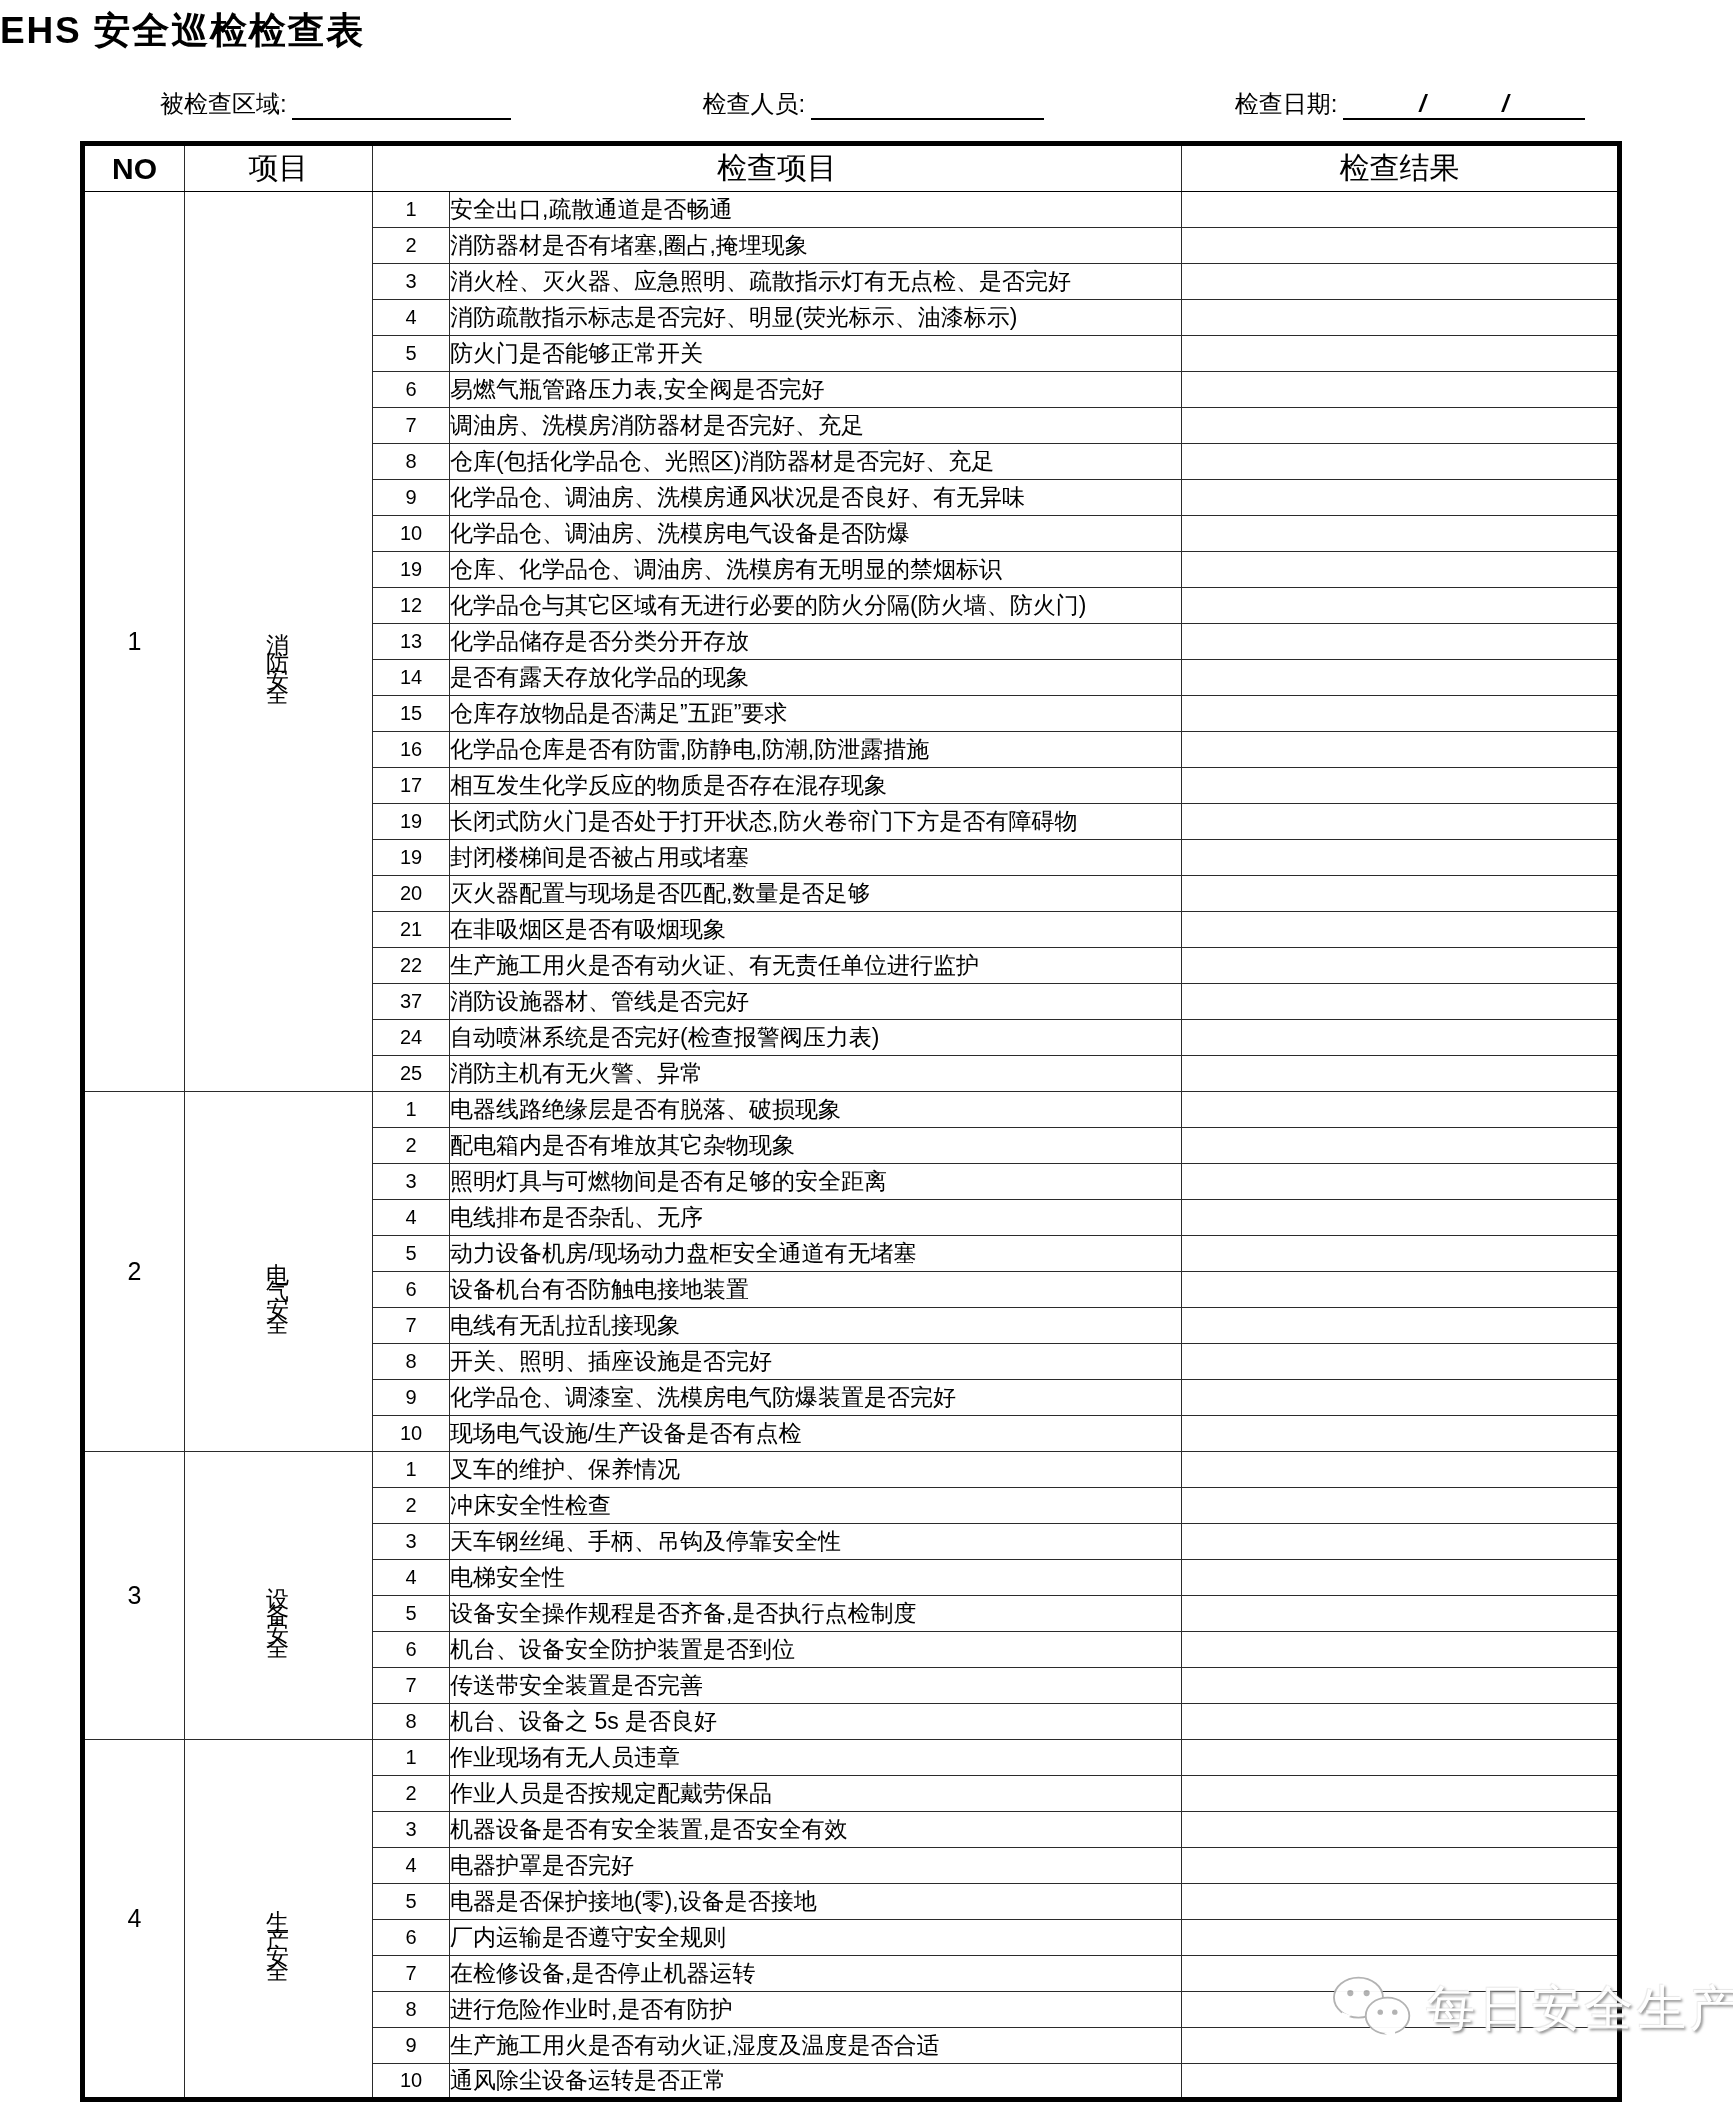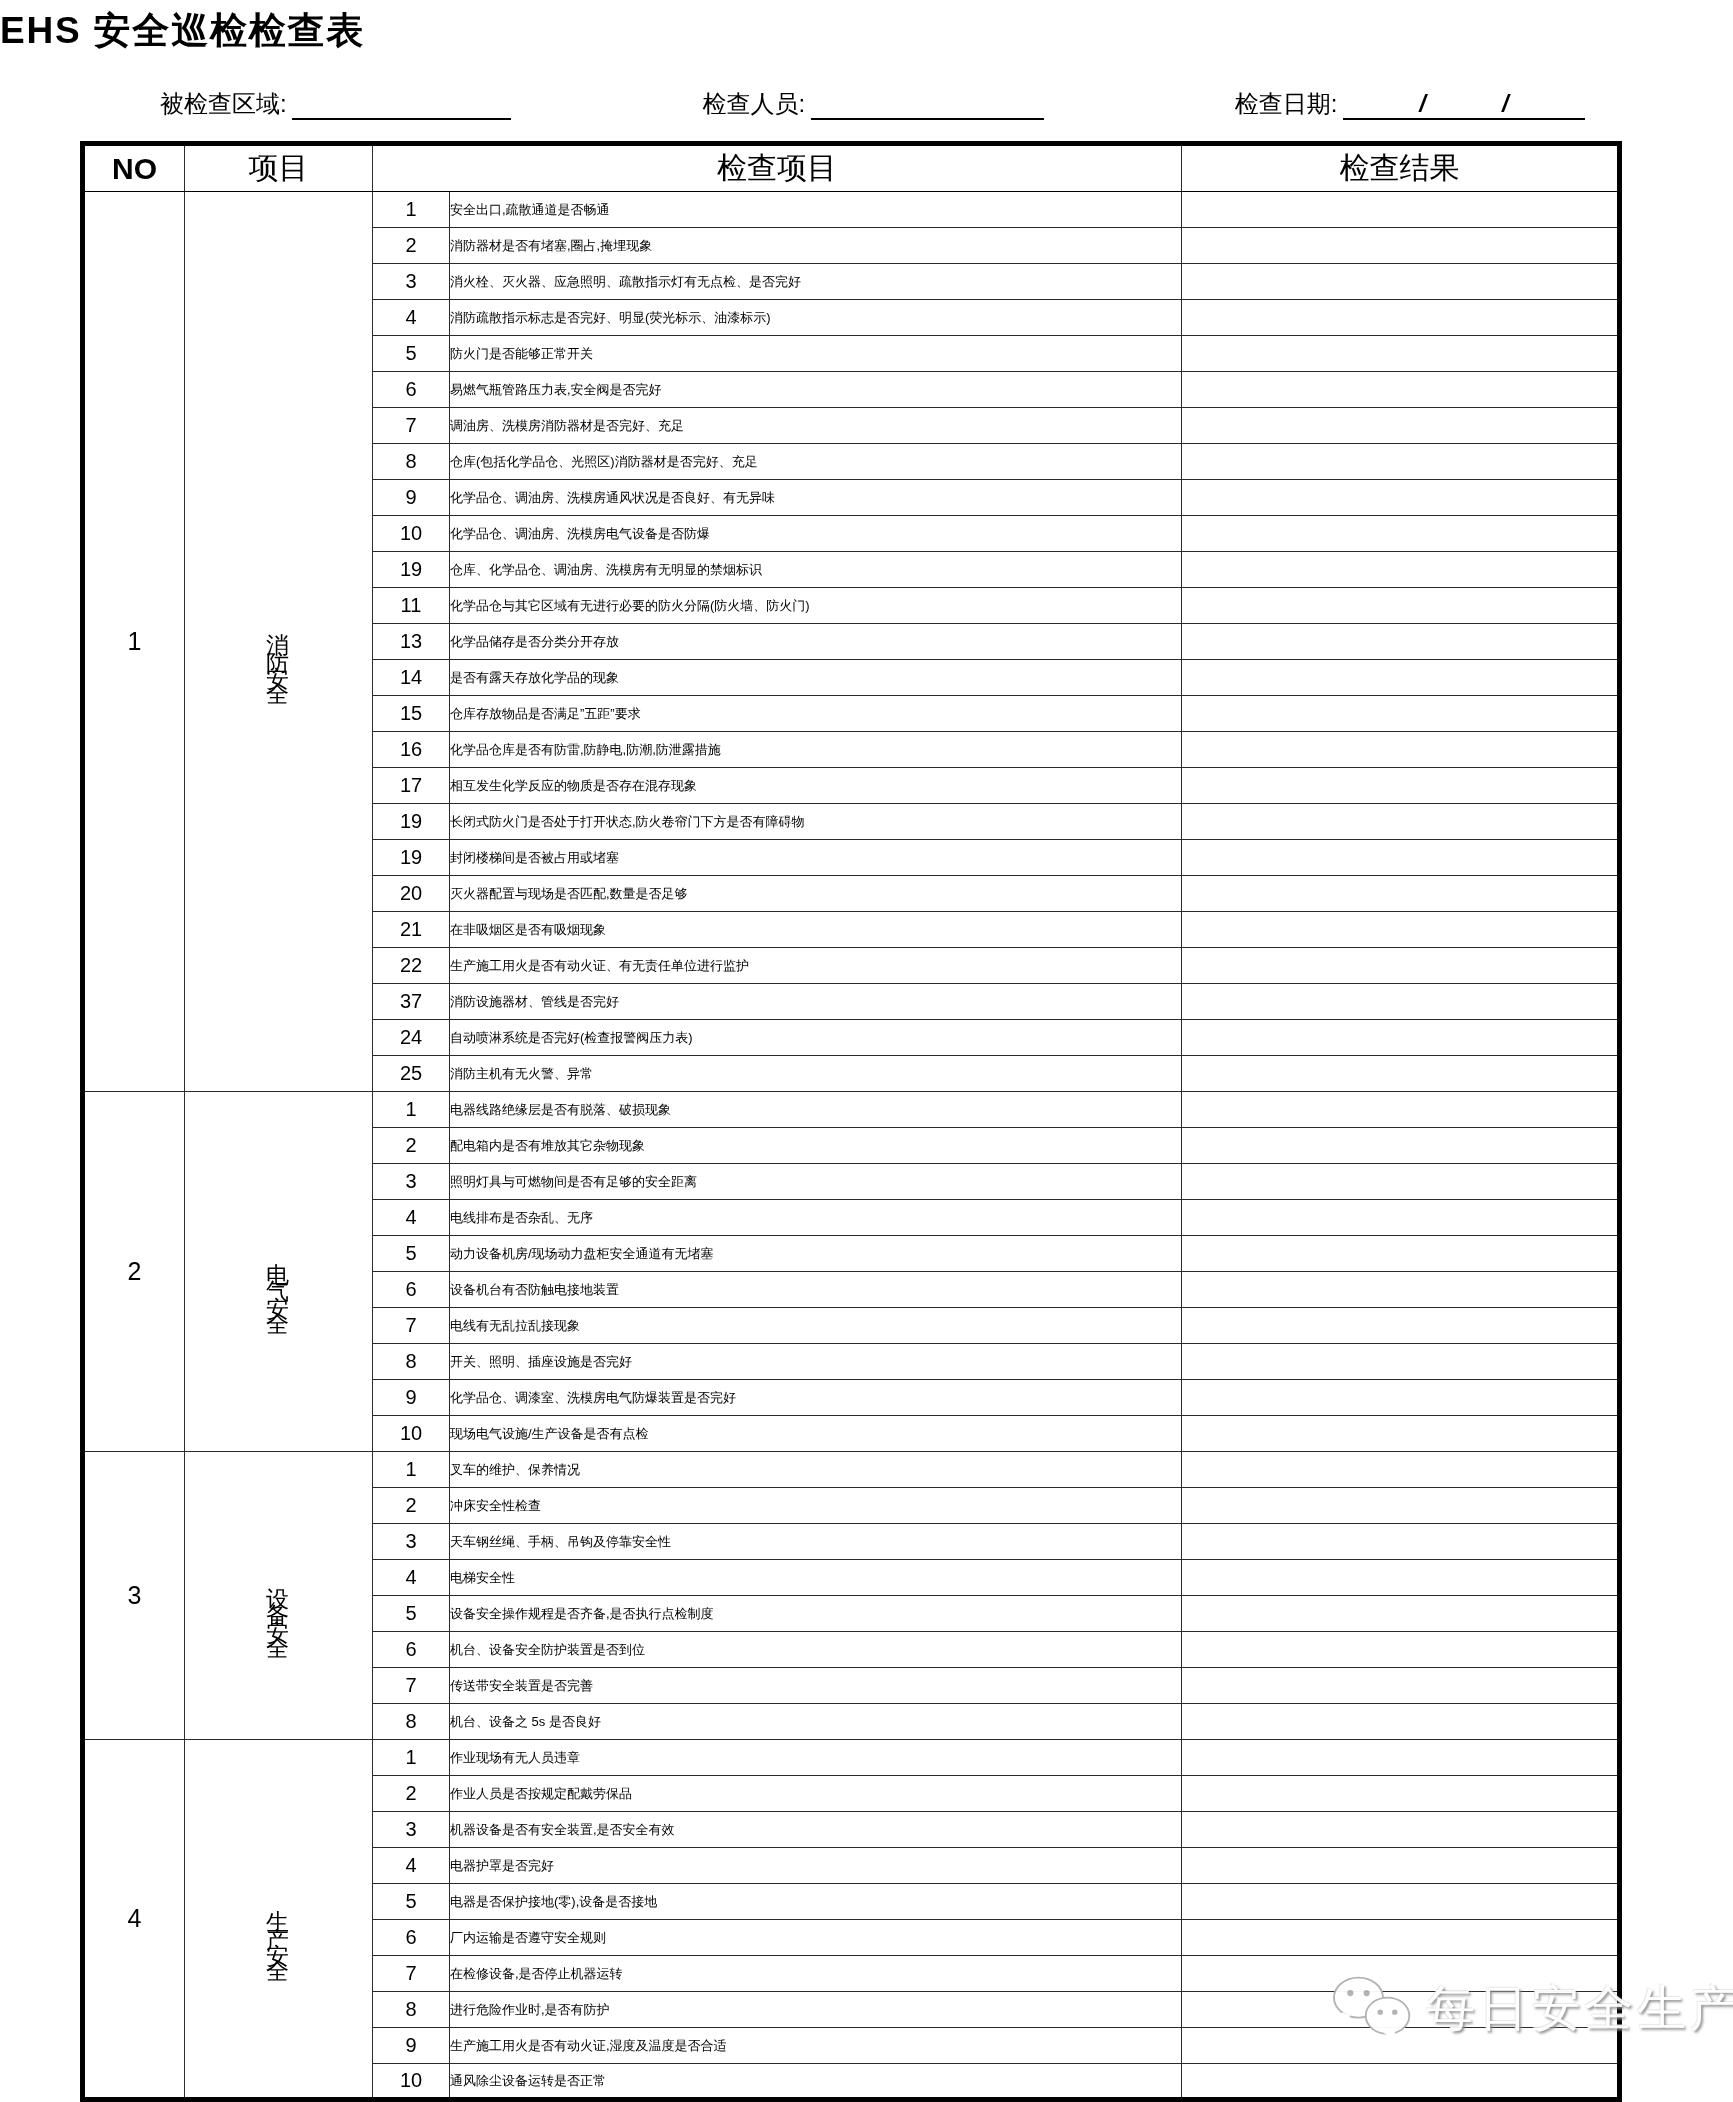--- a/index.html
+++ b/index.html
@@ -58,21 +58,21 @@
   .cat-cell { text-align: center; }
   .cat-vert {
     display: inline-block;
     writing-mode: vertical-rl;
     text-orientation: upright;
     font-size: 23px;
     letter-spacing: 16.4px;
     margin-bottom: -16.4px;
   }
   .sub-no-cell { text-align: center; font-size: 20px; }
-  .item-cell   { text-align: left; font-size: 13px; padding-left: 14.6px; }
+  .item-cell   { text-align: left; font-size: 23px; padding-left: 14.6px; }
   .result-cell { }
   
   .watermark {
     position: absolute; top: 1974px; left: 1329px;
     display: flex; align-items: center;
     opacity: 0.96;
   }
   .watermark-text {
     font-size: 49px; letter-spacing: 3.7px;
     color: #ffffff;
@@ -172,21 +172,21 @@
         <td class="sub-no-cell">10</td>
         <td class="item-cell">化学品仓、调油房、洗模房电气设备是否防爆</td>
         <td class="result-cell"></td>
       </tr>
       <tr>
         <td class="sub-no-cell">19</td>
         <td class="item-cell">仓库、化学品仓、调油房、洗模房有无明显的禁烟标识</td>
         <td class="result-cell"></td>
       </tr>
       <tr>
-        <td class="sub-no-cell">11</td>
+        <td class="sub-no-cell">12</td>
         <td class="item-cell">化学品仓与其它区域有无进行必要的防火分隔(防火墙、防火门)</td>
         <td class="result-cell"></td>
       </tr>
       <tr>
         <td class="sub-no-cell">13</td>
         <td class="item-cell">化学品储存是否分类分开存放</td>
         <td class="result-cell"></td>
       </tr>
       <tr>
         <td class="sub-no-cell">14</td>

